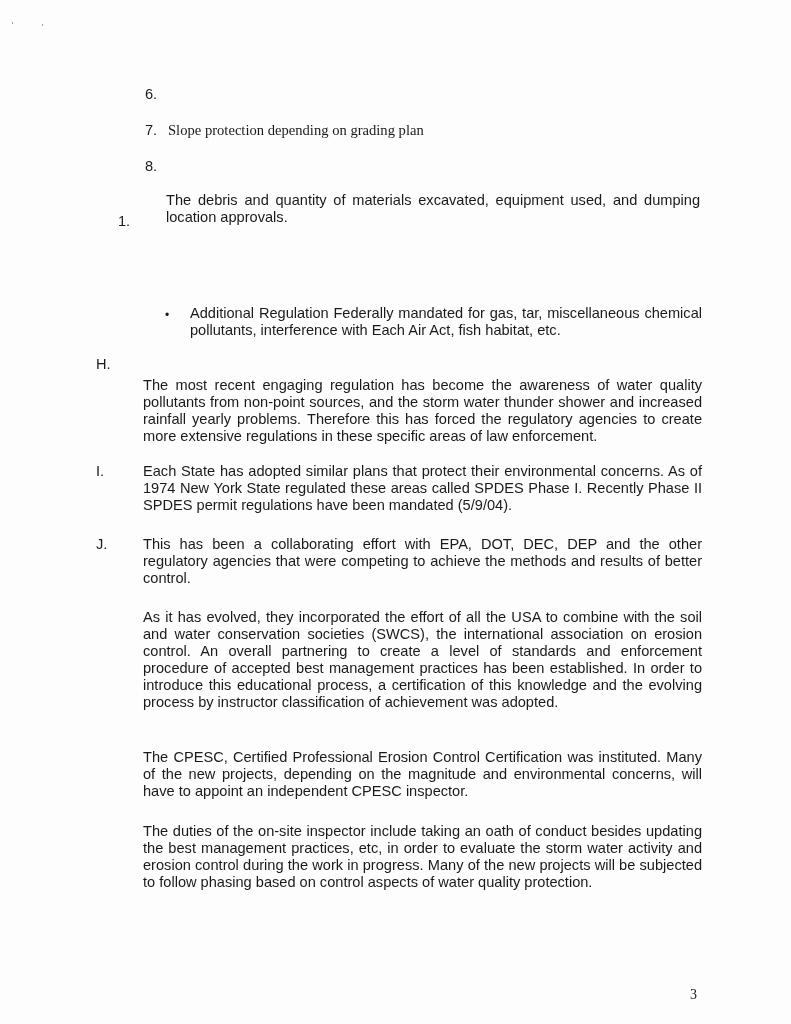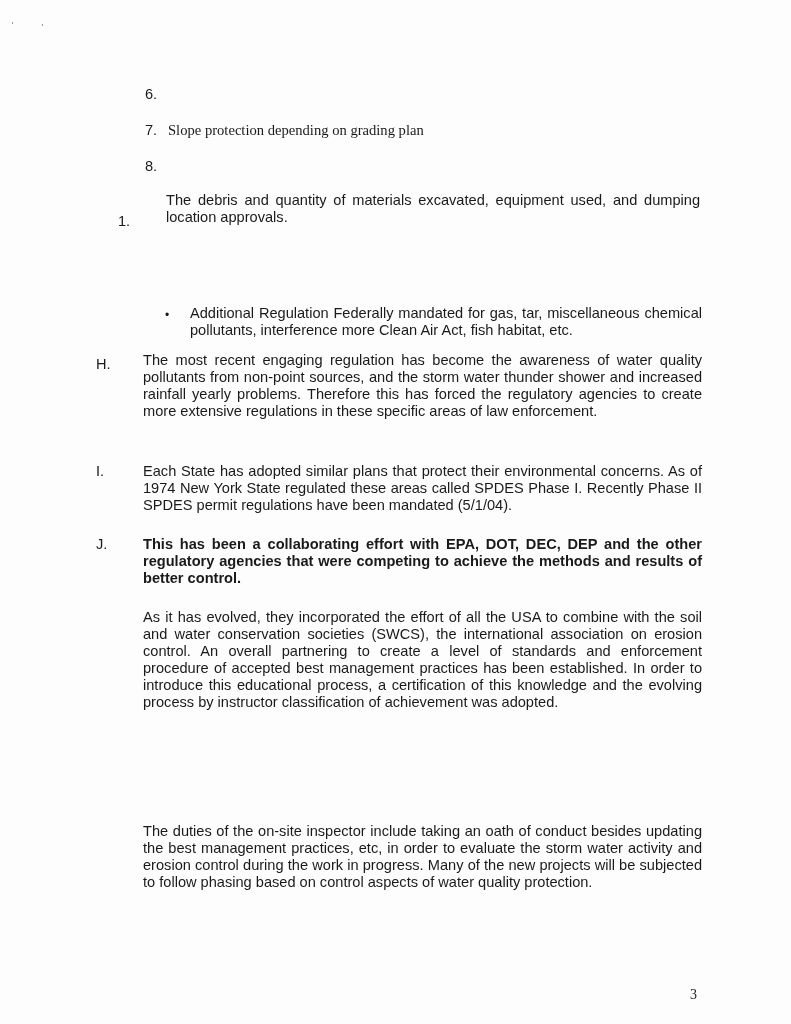--- a/index.html
+++ b/index.html
@@ -33,27 +33,28 @@
 
   <div class="num" style="left:145px;top:122px;">7.</div>
   <div class="block" style="left:168px;top:122px;width:540px;font-family:Liberation Serif, serif;">Slope protection depending on grading plan</div>
 
   <div class="num" style="left:145px;top:158px;">8.</div>
   <div class="block just" style="left:166px;top:158px;width:534px;margin-top:34px;">The debris and quantity of materials excavated, equipment used, and dumping location approvals.</div>
 
   <div class="num" style="left:118px;top:213px;">1.</div>
 
   <div class="bullet" style="top:307px;">•</div>
-  <div class="block just" style="left:190px;top:305px;width:512px;">Additional Regulation Federally mandated for gas, tar, miscellaneous chemical pollutants, interference more Clean Air Act, fish habitat, etc.</div>
+  <div class="block just" style="left:190px;top:305px;width:512px;">Additional Regulation Federally mandated for gas, tar, miscellaneous chemical pollutants, interference with Each Air Act, fish habitat, etc.</div>
 
   <div class="letter" style="top:356px;">H.</div>
-  <div class="block just" style="left:143px;top:352px;width:559px;">The most recent engaging regulation has become the awareness of water quality pollutants from non-point sources, and the storm water thunder shower and increased rainfall yearly problems. Therefore this has forced the regulatory agencies to create more extensive regulations in these specific areas of law enforcement.</div>
+  <div class="block just" style="left:143px;top:377px;width:559px;">The most recent engaging regulation has become the awareness of water quality pollutants from non-point sources, and the storm water thunder shower and increased rainfall yearly problems. Therefore this has forced the regulatory agencies to create more extensive regulations in these specific areas of law enforcement.</div>
 
   <div class="letter" style="top:463px;">I.</div>
-  <div class="block just" style="left:143px;top:463px;width:559px;">Each State has adopted similar plans that protect their environmental concerns. As of 1974 New York State regulated these areas called SPDES Phase I. Recently Phase II SPDES permit regulations have been mandated (5/1/04).</div>
+  <div class="block just" style="left:143px;top:463px;width:559px;">Each State has adopted similar plans that protect their environmental concerns. As of 1974 New York State regulated these areas called SPDES Phase I. Recently Phase II SPDES permit regulations have been mandated (5/9/04).</div>
 
   <div class="letter" style="top:536px;">J.</div>
-  <div class="block just" style="left:143px;top:536px;width:559px;font-weight:bold;">This has been a collaborating effort with EPA, DOT, DEC, DEP and the other regulatory agencies that were competing to achieve the methods and results of better control.</div>
+  <div class="block just" style="left:143px;top:536px;width:559px;">This has been a collaborating effort with EPA, DOT, DEC, DEP and the other regulatory agencies that were competing to achieve the methods and results of better control.</div>
   <div class="block just" style="left:143px;top:609px;width:559px;">As it has evolved, they incorporated the effort of all the USA to combine with the soil and water conservation societies (SWCS), the international association on erosion control. An overall partnering to create a level of standards and enforcement procedure of accepted best management practices has been established. In order to introduce this educational process, a certification of this knowledge and the evolving process by instructor classification of achievement was adopted.</div>
+  <div class="block just" style="left:143px;top:749px;width:559px;">The CPESC, Certified Professional Erosion Control Certification was instituted. Many of the new projects, depending on the magnitude and environmental concerns, will have to appoint an independent CPESC inspector.</div>
   <div class="block just" style="left:143px;top:823px;width:559px;">The duties of the on-site inspector include taking an oath of conduct besides updating the best management practices, etc, in order to evaluate the storm water activity and erosion control during the work in progress. Many of the new projects will be subjected to follow phasing based on control aspects of water quality protection.</div>
 
   <div class="page-number">3</div>
 </div>
 
 </body></html>

